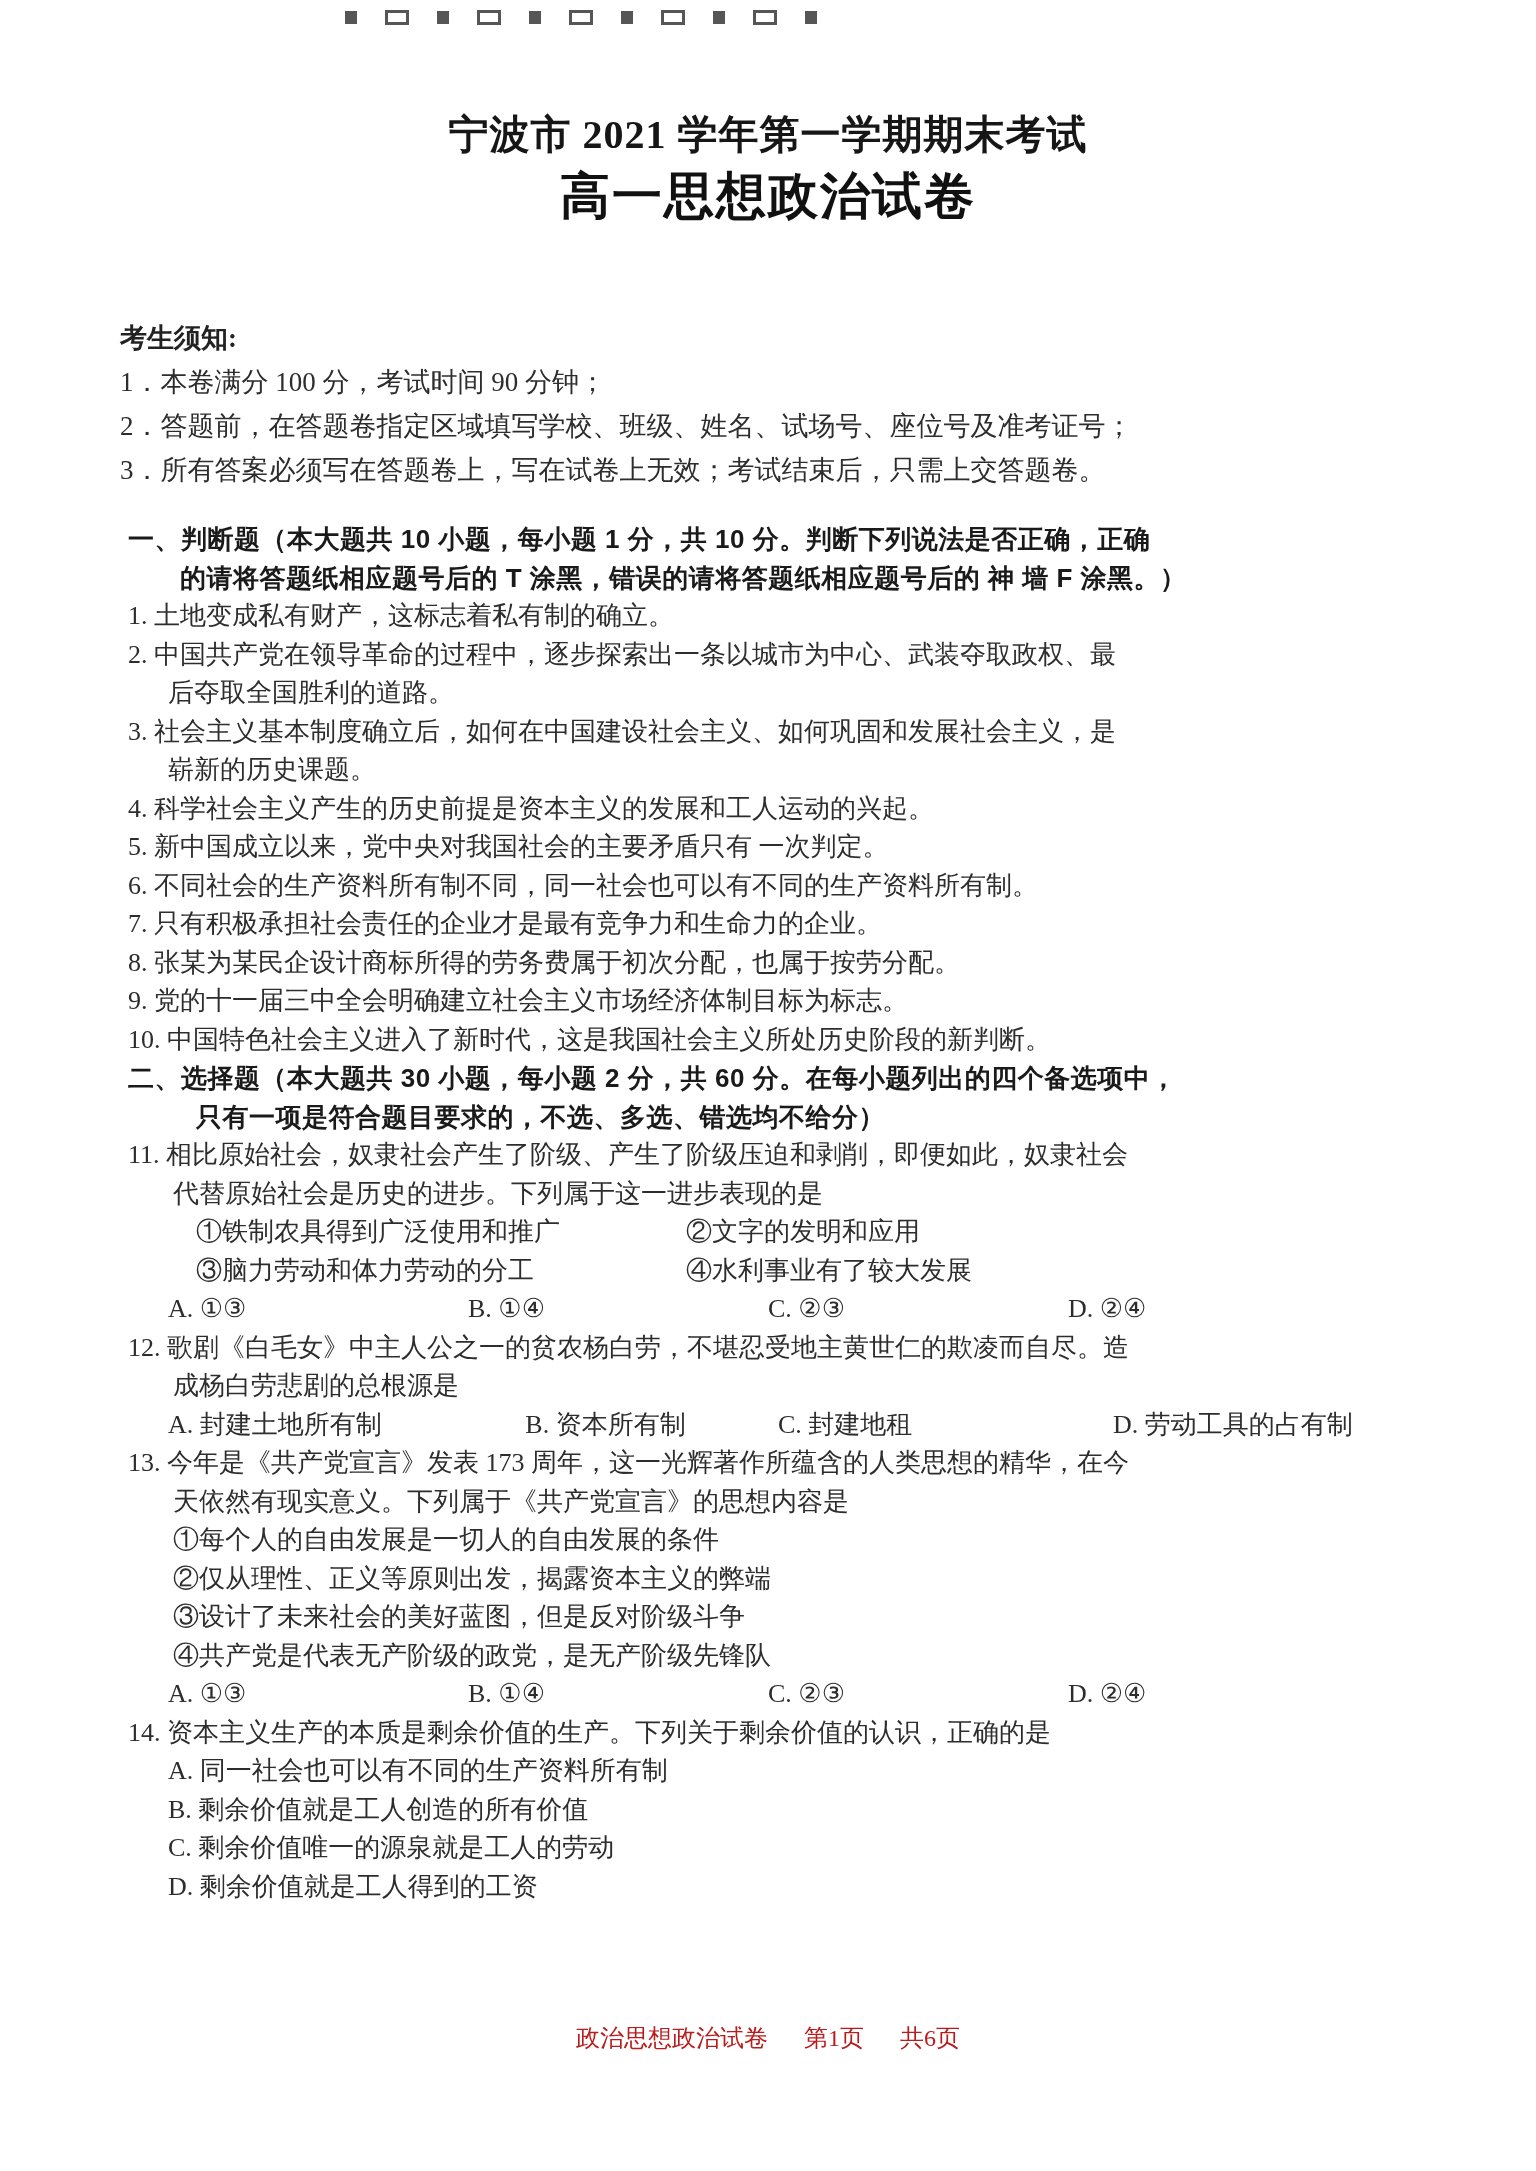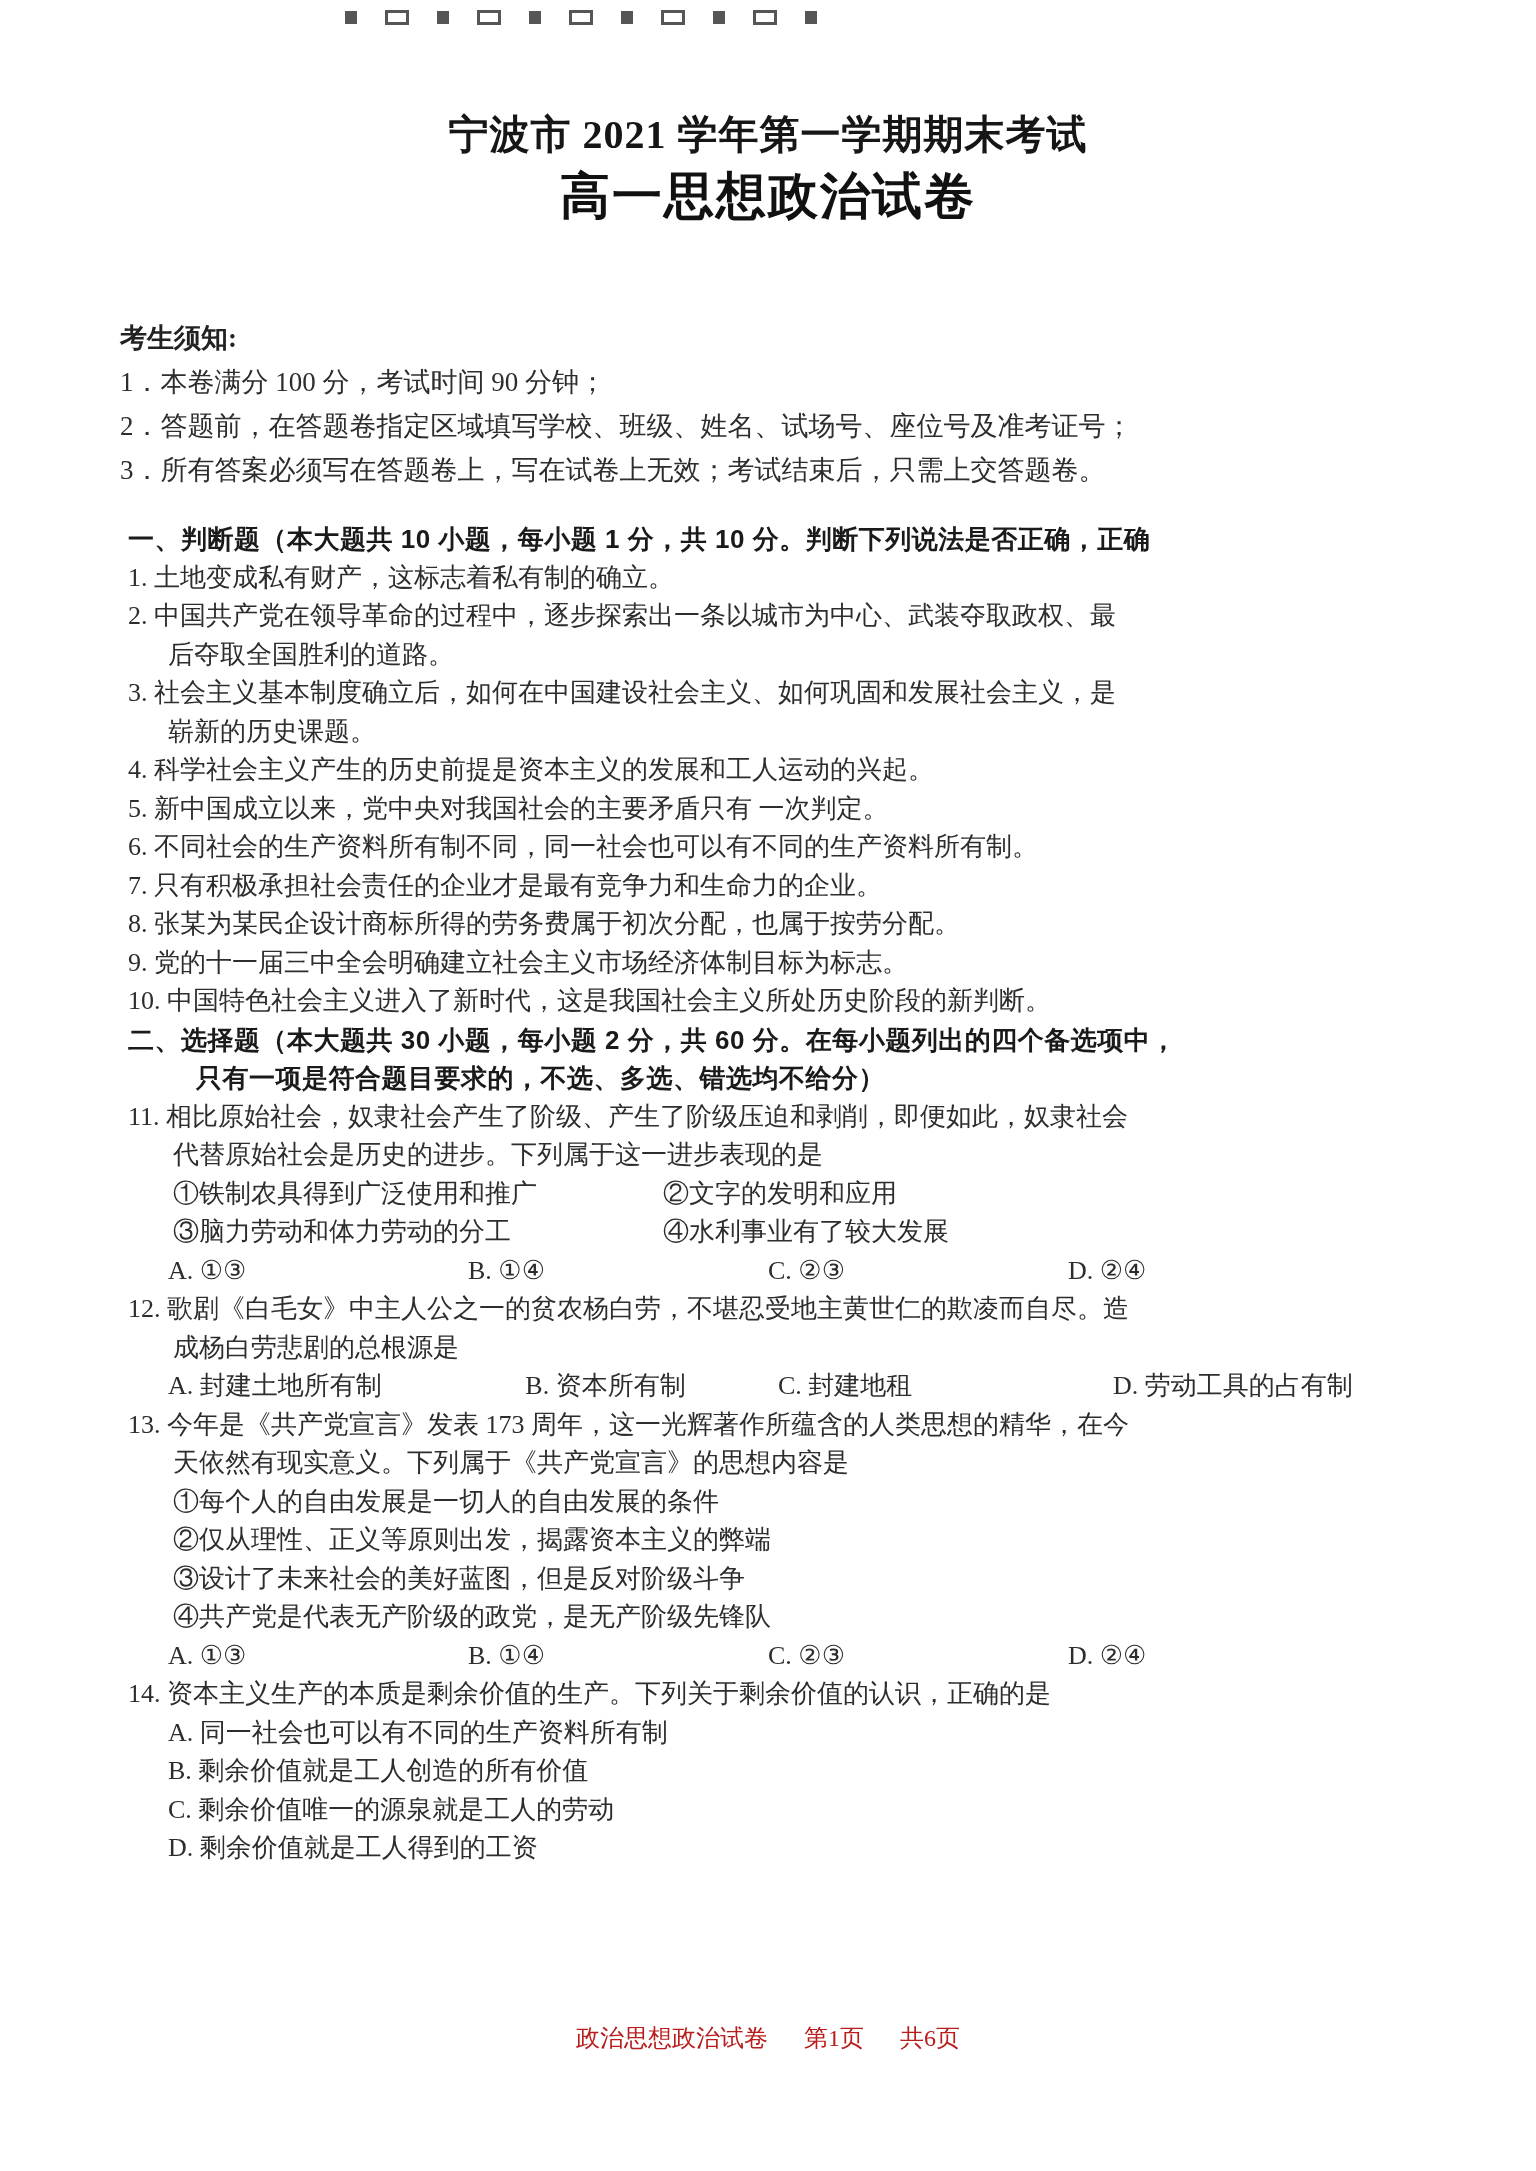--- a/index.html
+++ b/index.html
@@ -23,21 +23,21 @@
 
   .bodytext{position:absolute;top:520px;left:128px;width:1400px;font-size:26px;line-height:38.5px;
             white-space:nowrap;}
   .ln{white-space:nowrap;}
   .hd{font-weight:bold;color:#1a1a1a;font-family:"Liberation Sans","DejaVu Sans",sans-serif;letter-spacing:.5px;}
   .ind40{padding-left:40px;}
   .ind45{padding-left:45px;}
   .ind-hd{padding-left:52px;}
   .ind-hd2{padding-left:68px;}
 
-  .subcol{display:inline-block;width:490px;}
+  .subcol{display:inline-block;width:490px;margin-left:23px;}
   .cc{display:inline-block;width:300px;}
   .c12a{display:inline-block;width:265px;}
   .c12b{display:inline-block;width:345px;text-align:center;}
   .c12c{display:inline-block;width:335px;}
 
   .footer{position:absolute;top:2022px;left:0;width:1536px;text-align:center;
           font-size:24px;color:#b91c1c;}
   .footer span{margin:0 18px;}
 </style>
 </head>
@@ -67,20 +67,21 @@
   <div class="notice">
     <div class="ln nh">考生须知:</div>
     <div class="ln">1．本卷满分 100 分，考试时间 90 分钟；</div>
     <div class="ln">2．答题前，在答题卷指定区域填写学校、班级、姓名、试场号、座位号及准考证号；</div>
     <div class="ln">3．所有答案必须写在答题卷上，写在试卷上无效；考试结束后，只需上交答题卷。</div>
   </div>
 
   <div class="bodytext">
 
     <div class="ln hd">一、判断题（本大题共 10 小题，每小题 1 分，共 10 分。判断下列说法是否正确，正确</div>
+    <div class="ln hd ind-hd">的请将答题纸相应题号后的 T 涂黑，错误的请将答题纸相应题号后的 神 墙 F 涂黑。）</div>
 
     <div class="ln">1. 土地变成私有财产，这标志着私有制的确立。</div>
     <div class="ln">2. 中国共产党在领导革命的过程中，逐步探索出一条以城市为中心、武装夺取政权、最</div>
     <div class="ln ind40">后夺取全国胜利的道路。</div>
     <div class="ln">3. 社会主义基本制度确立后，如何在中国建设社会主义、如何巩固和发展社会主义，是</div>
     <div class="ln ind40">崭新的历史课题。</div>
     <div class="ln">4. 科学社会主义产生的历史前提是资本主义的发展和工人运动的兴起。</div>
     <div class="ln">5. 新中国成立以来，党中央对我国社会的主要矛盾只有 一次判定。</div>
     <div class="ln">6. 不同社会的生产资料所有制不同，同一社会也可以有不同的生产资料所有制。</div>
     <div class="ln">7. 只有积极承担社会责任的企业才是最有竞争力和生命力的企业。</div>

